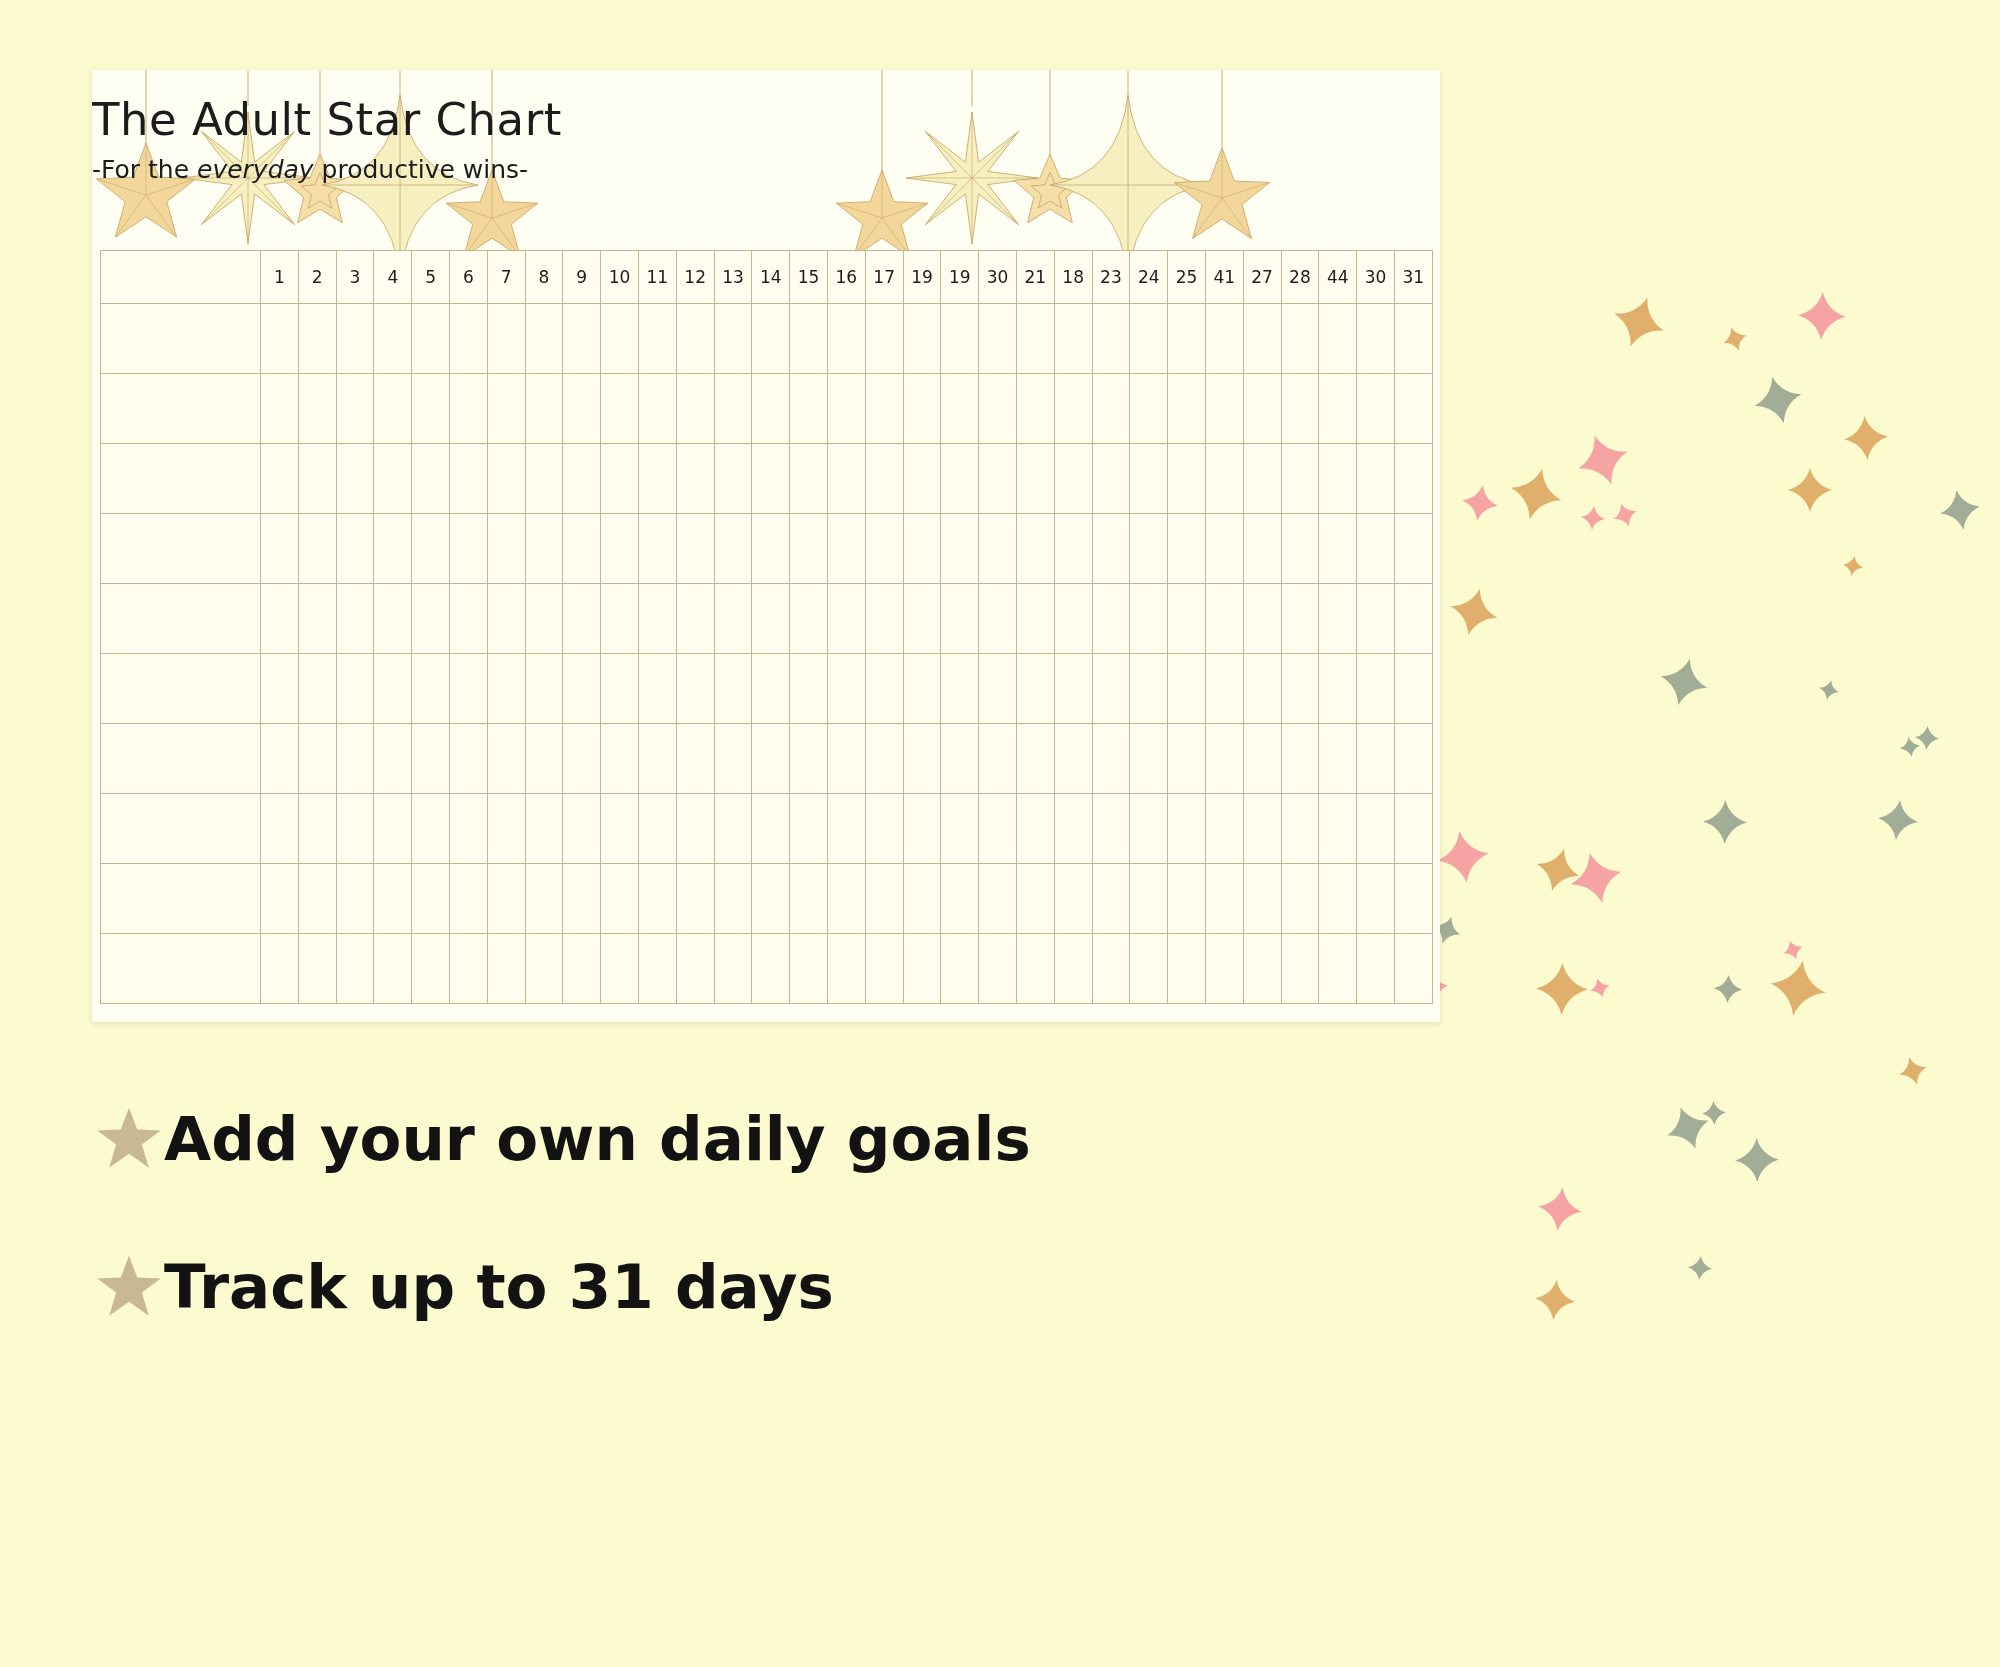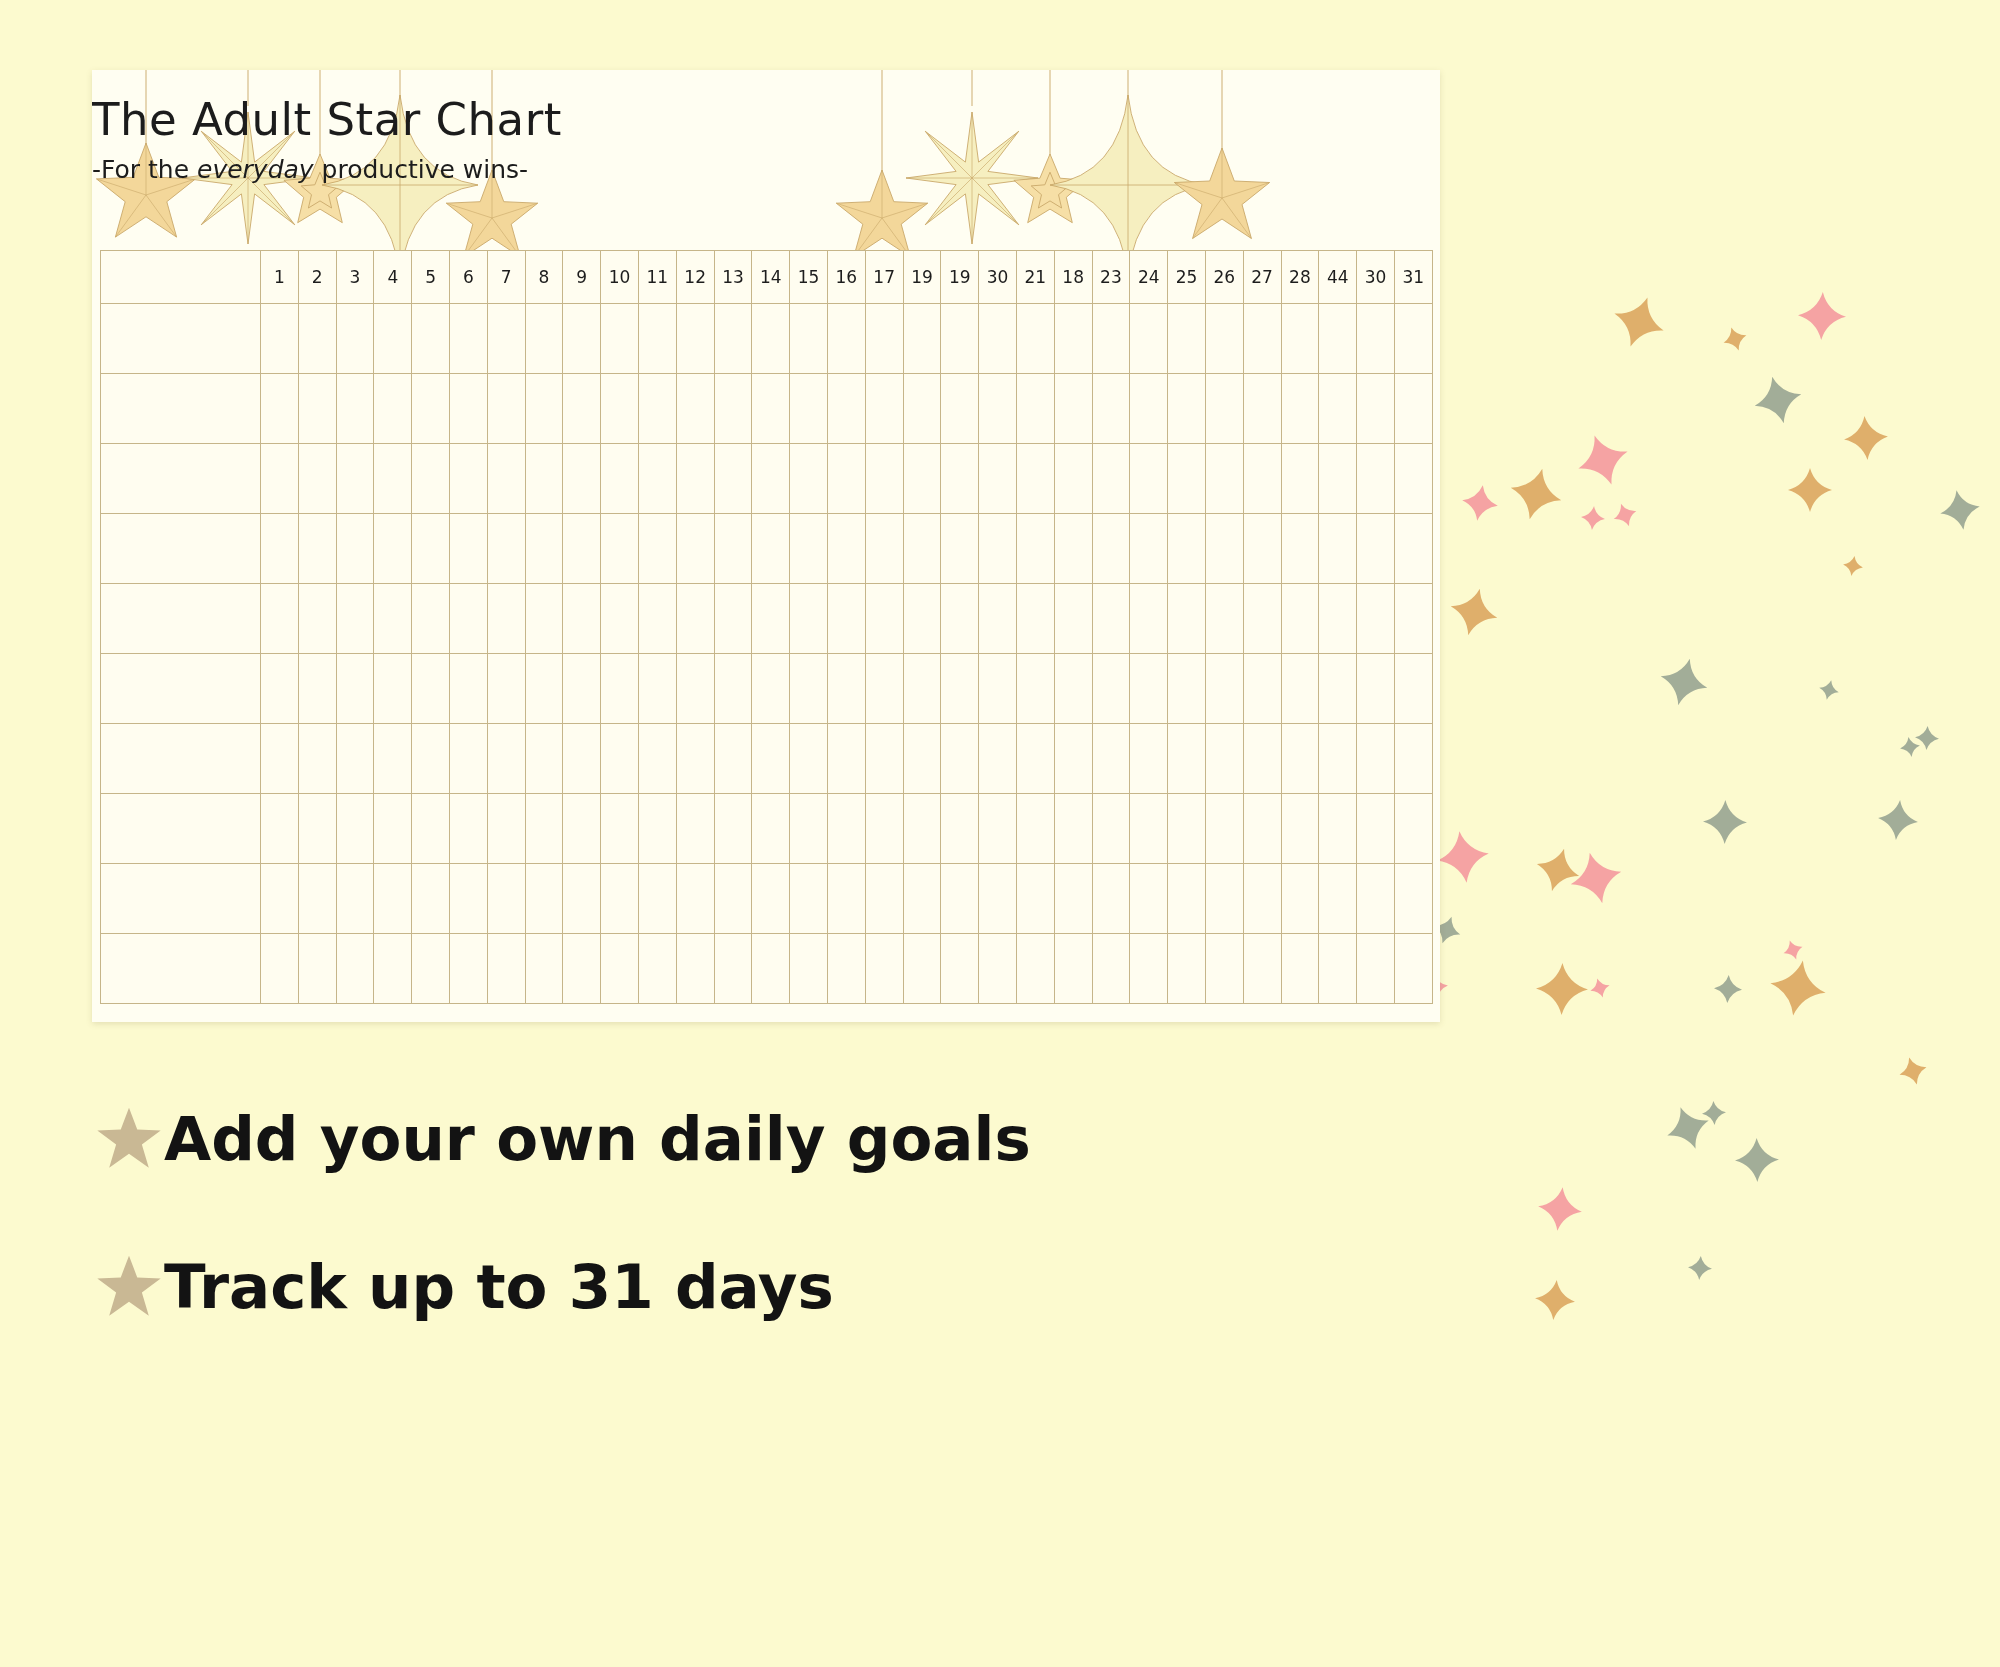--- a/index.html
+++ b/index.html
@@ -417,21 +417,21 @@
               <th>16</th>
               <th>17</th>
               <th>19</th>
               <th>19</th>
               <th>30</th>
               <th>21</th>
               <th>18</th>
               <th>23</th>
               <th>24</th>
               <th>25</th>
-              <th>26</th>
+              <th>41</th>
               <th>27</th>
               <th>28</th>
               <th>44</th>
               <th>30</th>
               <th>31</th>
             </tr>
         </thead>
         <tbody id="goal-rows-body">
             <tr>
               <td></td>

